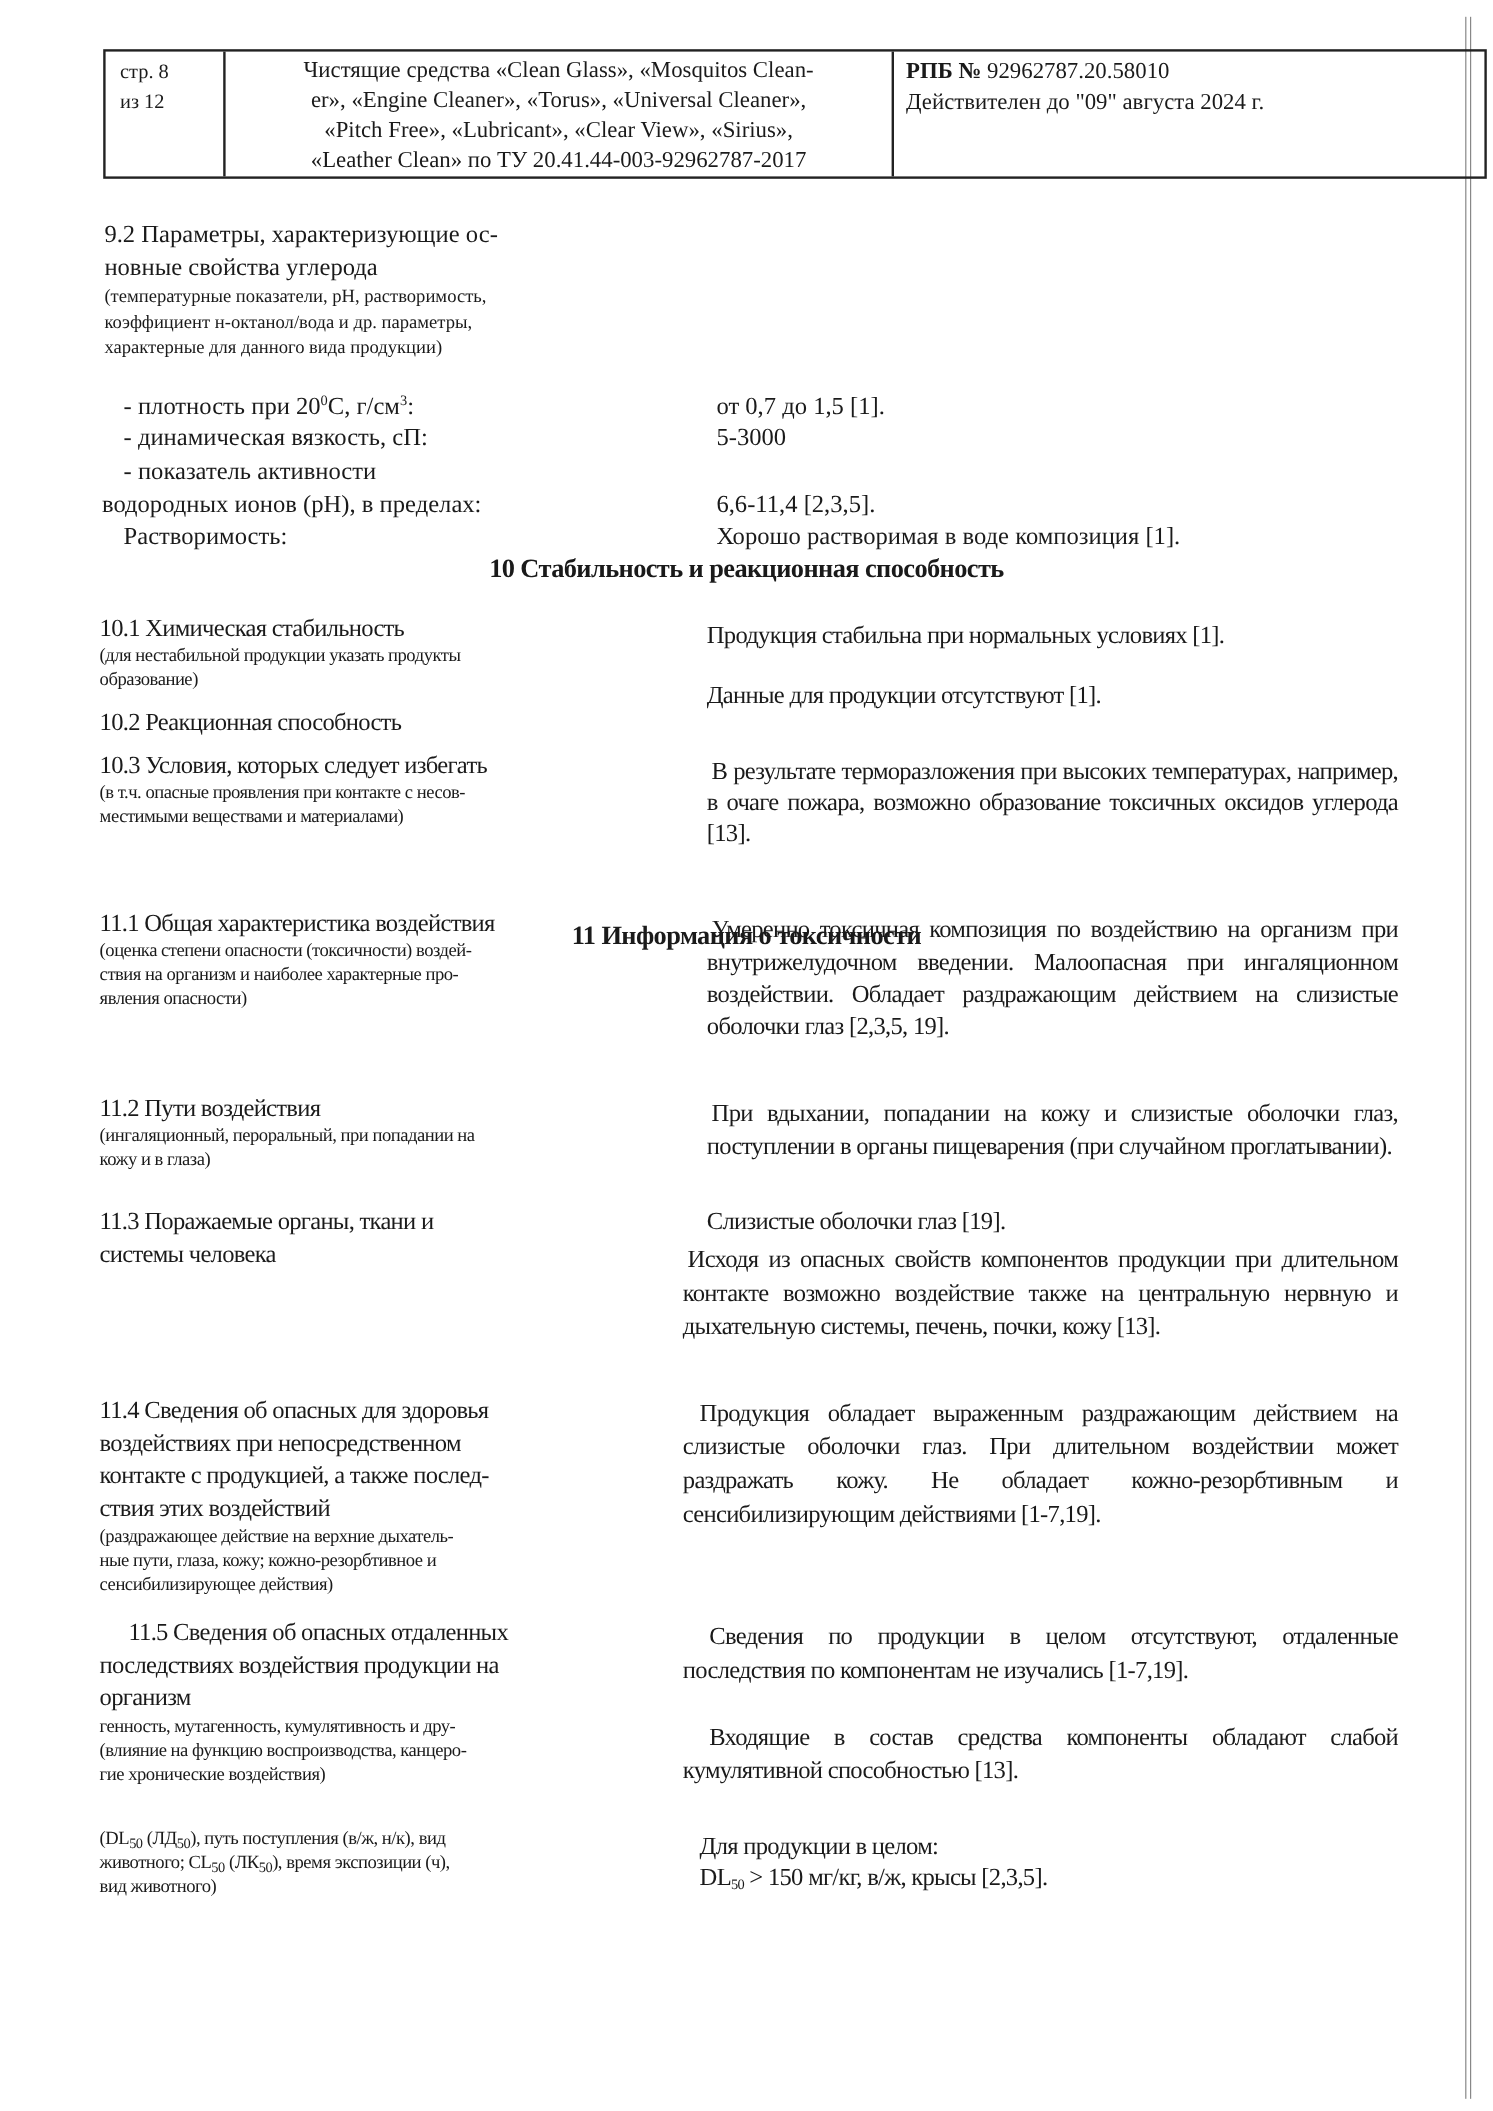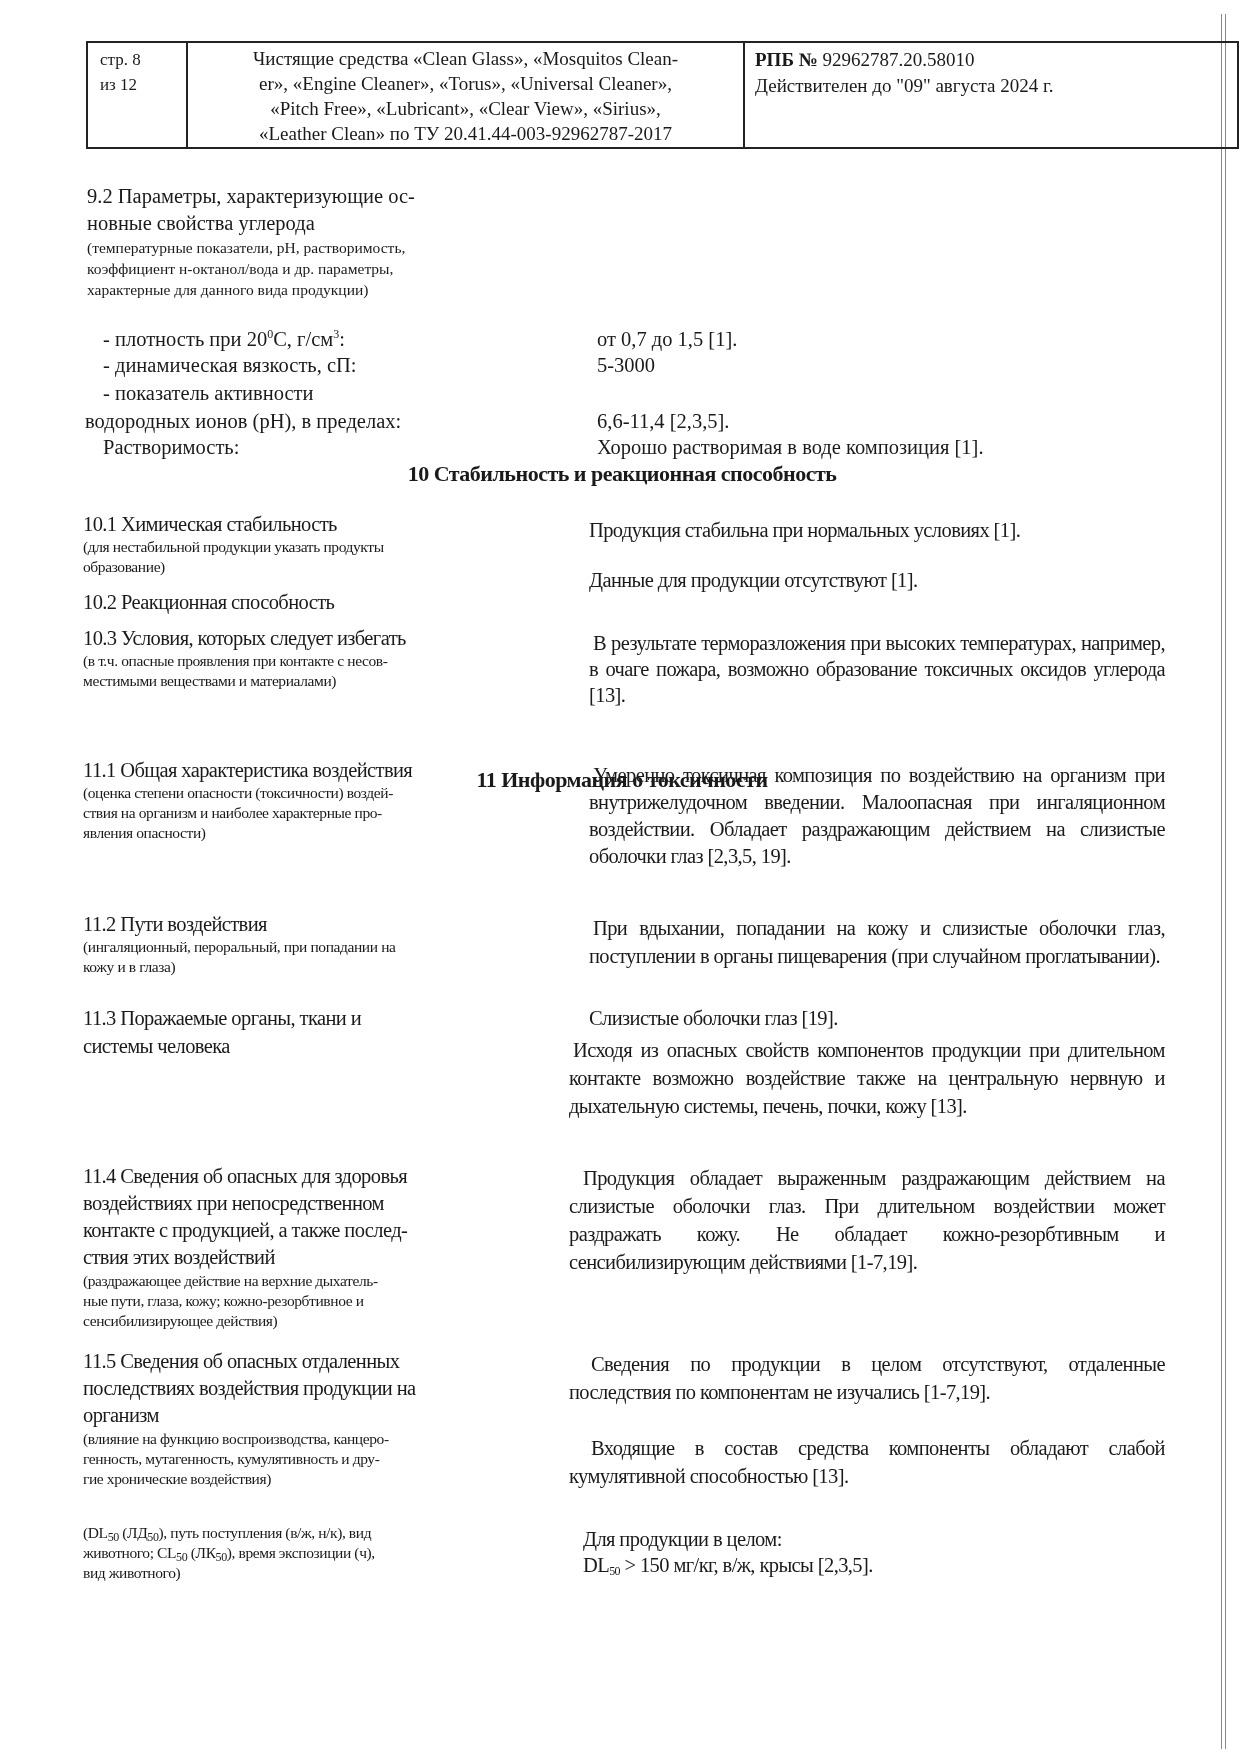--- a/index.html
+++ b/index.html
@@ -128,25 +128,25 @@
   <div class="t20" style="line-height:27px;">воздействиях при непосредственном</div>
   <div class="t20" style="line-height:27px;">контакте с продукцией, а также послед-</div>
   <div class="t20" style="line-height:27px;">ствия этих воздействий</div>
   <div class="t16 cond-s">(раздражающее действие на верхние дыхатель-</div>
   <div class="t16 cond-s">ные пути, глаза, кожу; кожно-резорбтивное и</div>
   <div class="t16 cond-s">сенсибилизирующее действия)</div>
 </div>
 <div class="abs t20 cond right-col" style="top:1164px; left:569px; width:596px; line-height:28px; text-indent:14px;">Продукция обладает выраженным раздражающим действием на слизистые оболочки глаз. При длительном воздействии может раздражать кожу. Не обладает кожно-резорбтивным и сенсибилизирующим действиями [1-7,19].</div>
 
 <div class="abs cond" style="top:1348px; left:83px; width:470px;">
-  <div class="t20" style="line-height:27px;">11.5 Сведения об опасных отдаленных</div>
+  <div class="t20" style="line-height:27px;margin-left:24px;">11.5 Сведения об опасных отдаленных</div>
   <div class="t20" style="line-height:27px;">последствиях воздействия продукции на</div>
   <div class="t20" style="line-height:27px;">организм</div>
+  <div class="t16 cond-s">генность, мутагенность,  кумулятивность и дру-</div>
   <div class="t16 cond-s">(влияние на функцию воспроизводства, канцеро-</div>
-  <div class="t16 cond-s">генность, мутагенность,  кумулятивность и дру-</div>
   <div class="t16 cond-s">гие хронические воздействия)</div>
 </div>
 <div class="abs t20 cond right-col" style="top:1350px; left:569px; width:596px; line-height:28px; text-indent:22px;">Сведения по продукции в целом отсутствуют, отдаленные последствия по компонентам не изучались [1-7,19].</div>
 <div class="abs t20 cond right-col" style="top:1434px; left:569px; width:596px; line-height:28px; text-indent:22px;">Входящие в состав средства компоненты обладают слабой кумулятивной способностью [13].</div>
 
 <div class="abs cond" style="top:1523px; left:83px; width:480px;">
   <div class="t16 cond-s"><span>(DL</span><sub>50</sub><span> (ЛД</span><sub>50</sub><span>), путь поступления (в/ж, н/к), вид</span></div>
   <div class="t16 cond-s"><span>животного; CL</span><sub>50</sub><span> (ЛК</span><sub>50</sub><span>), время экспозиции (ч),</span></div>
   <div class="t16 cond-s">вид животного)</div>
 </div>

